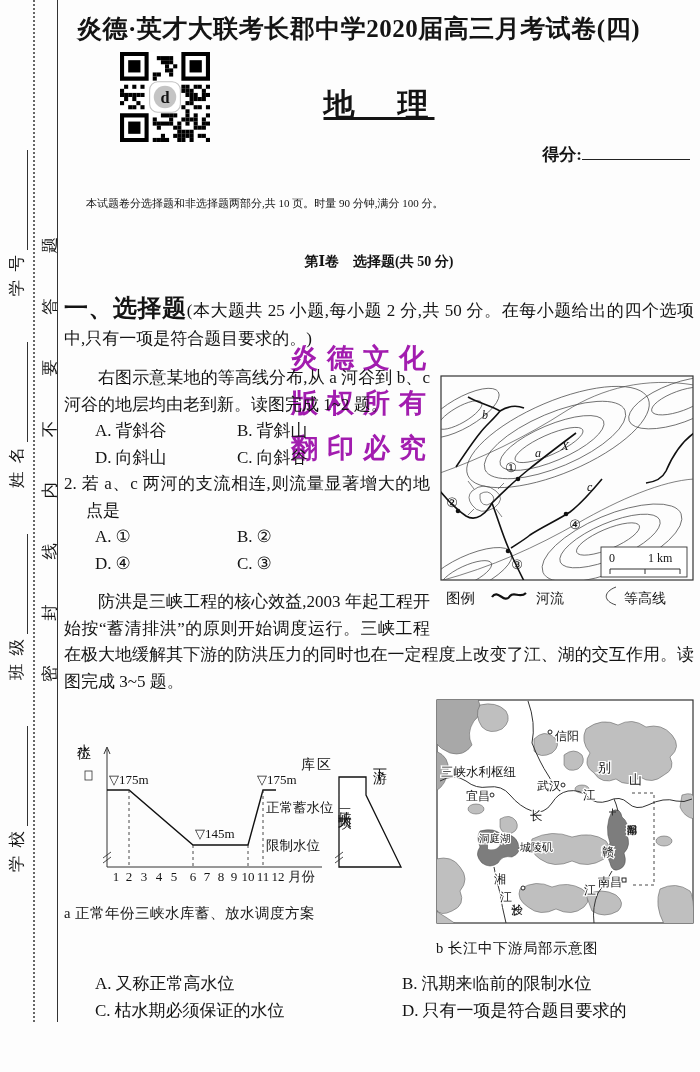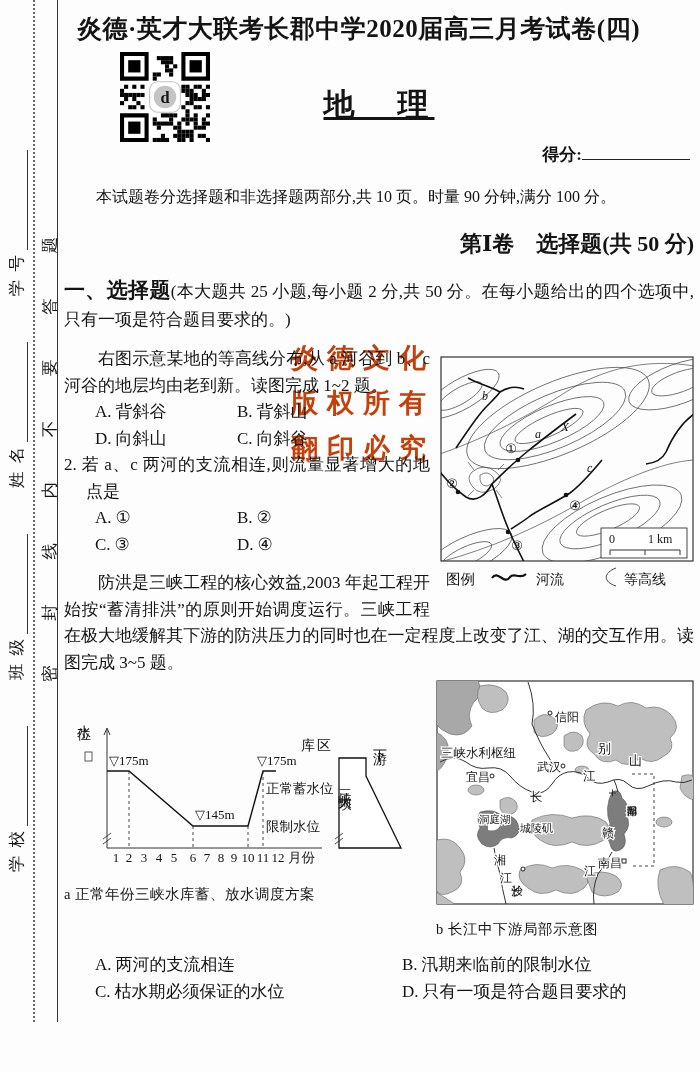--- a/index.html
+++ b/index.html
@@ -9,36 +9,36 @@
   .vline-dot{position:absolute;left:33px;top:0;height:1022px;border-left:2px dotted #666;}
   .vline-solid{position:absolute;left:57px;top:0;height:1022px;border-left:1.5px solid #333;}
   .rot{position:absolute;transform-origin:0 0;transform:rotate(-90deg);white-space:nowrap;}
   .fields{left:6px;top:872px;width:722px;height:22px;display:flex;justify-content:space-between;
           font-size:16.5px;letter-spacing:2px;}
   .fld{display:flex;align-items:flex-end;}
   .fline{display:inline-block;width:100px;border-bottom:1.2px solid #333;height:15px;margin-left:3px;}
   .sealtext{left:39px;top:682px;width:445px;height:20px;display:flex;justify-content:space-between;
             font-size:16.5px;}
   
-  .watermark{position:absolute;left:291px;top:336px;z-index:0;color:#c2410c;font-size:27px;
+  .watermark{position:absolute;left:291px;top:336px;z-index:0;color:#a21caf;font-size:27px;
              letter-spacing:9px;line-height:45px;font-weight:bold;}
   
   .content{position:absolute;left:64px;top:0;width:630px;z-index:1;}
   .header{position:relative;height:176px;}
   .title{position:absolute;left:13px;top:12px;font-size:25px;font-weight:bold;letter-spacing:0.5px;}
   .subject{position:absolute;left:0;width:100%;top:84px;text-align:center;font-size:31px;
            font-weight:bold;letter-spacing:6px;text-decoration:underline;}
   .score{position:absolute;right:4px;top:142px;font-size:17px;font-weight:bold;margin-left:48px;}
   .scoreline{display:inline-block;width:108px;border-bottom:1.2px solid #222;height:17px;}
   .qr{position:absolute;left:56px;top:52px;}
   p{margin:0;}
-  .intro{margin-top:8px;font-size:16px;line-height:26px;text-indent:2em;text-align:justify;}
-  .part-head{margin-top:20px;text-align:right;font-size:22px;font-weight:bold;line-height:28px;}
+  .intro{margin-top:14px;font-size:11px;line-height:26px;text-indent:2em;text-align:justify;}
+  .part-head{margin-top:32px;text-align:center;font-size:14px;font-weight:bold;line-height:28px;}
   .instr{margin-top:18px;font-size:17px;line-height:28px;text-align:justify;}
-  .instr b{font-family:"Liberation Sans","DejaVu Sans",sans-serif;font-size:21px;}
+  .instr b{font-family:"Liberation Sans","DejaVu Sans",sans-serif;font-size:24px;}
   .qblock{font-size:17px;line-height:26.5px;}
   .indent{text-indent:2em;text-align:justify;margin-top:12px;}
   .qstem{padding-left:22px;text-indent:-22px;text-align:justify;}
   .opts{display:grid;padding-left:31px;}
   .opts2{grid-template-columns:142px 1fr;}
   .opts3{grid-template-columns:307px 1fr;}
   .opt .lab{margin-right:4px;}
   figure{margin:0;}
   .contour-fig{float:right;width:254px;margin:10px 0 6px 10px;}
   .figrow{display:flex;justify-content:space-between;margin-top:4px;clear:none;}
@@ -320,22 +320,22 @@
         <span class="opt"><span class="lab">D.</span><span>向斜山</span></span>
         <span class="opt"><span class="lab">C.</span><span>向斜谷</span></span>
       </div>
     </div>
 
     <div>
       <p class="qstem"><span>2.</span> <span>若 a、c 两河的支流相连,则流量显著增大的地点是</span></p>
       <div class="opts opts2">
         <span class="opt"><span class="lab">A.</span><span>①</span></span>
         <span class="opt"><span class="lab">B.</span><span>②</span></span>
+        <span class="opt"><span class="lab">D.</span><span>④</span></span>
         <span class="opt"><span class="lab">C.</span><span>③</span></span>
-        <span class="opt"><span class="lab">D.</span><span>④</span></span>
       </div>
     </div>
 
     <p class="indent">防洪是三峡工程的核心效益,2003 年起工程开始按“蓄清排洪”的原则开始调度运行。三峡工程在极大地缓解其下游的防洪压力的同时也在一定程度上改变了江、湖的交互作用。读图完成 3~5 题。</p>
 
     <div class="figrow">
 
       <figure class="figa">
         <svg width="352" height="172" viewBox="0 0 352 172">
           <text x="20" y="16" font-size="14" style="writing-mode:vertical-rl;text-orientation:upright;letter-spacing:2px;">水位</text>
@@ -446,21 +446,21 @@
               <text class="halo" x="196" y="118" font-size="10" style="writing-mode:vertical-rl;text-orientation:upright;">鄱阳湖</text>
             </g>
           </g>
         </svg>
         <figcaption class="figcap">b 长江中下游局部示意图</figcaption>
       </figure>
     </div>
 
     <div style="margin-top:10px;">
       <div class="opts opts3">
-        <span class="opt"><span class="lab">A.</span><span>两河的支流相连</span></span>
+        <span class="opt"><span class="lab">A.</span><span>又称正常高水位</span></span>
         <span class="opt"><span class="lab">B.</span><span>汛期来临前的限制水位</span></span>
         <span class="opt"><span class="lab">C.</span><span>枯水期必须保证的水位</span></span>
         <span class="opt"><span class="lab">D.</span><span>只有一项是符合题目要求的</span></span>
       </div>
     </div>
 
   </div>
 </div>
 
 </body></html>

